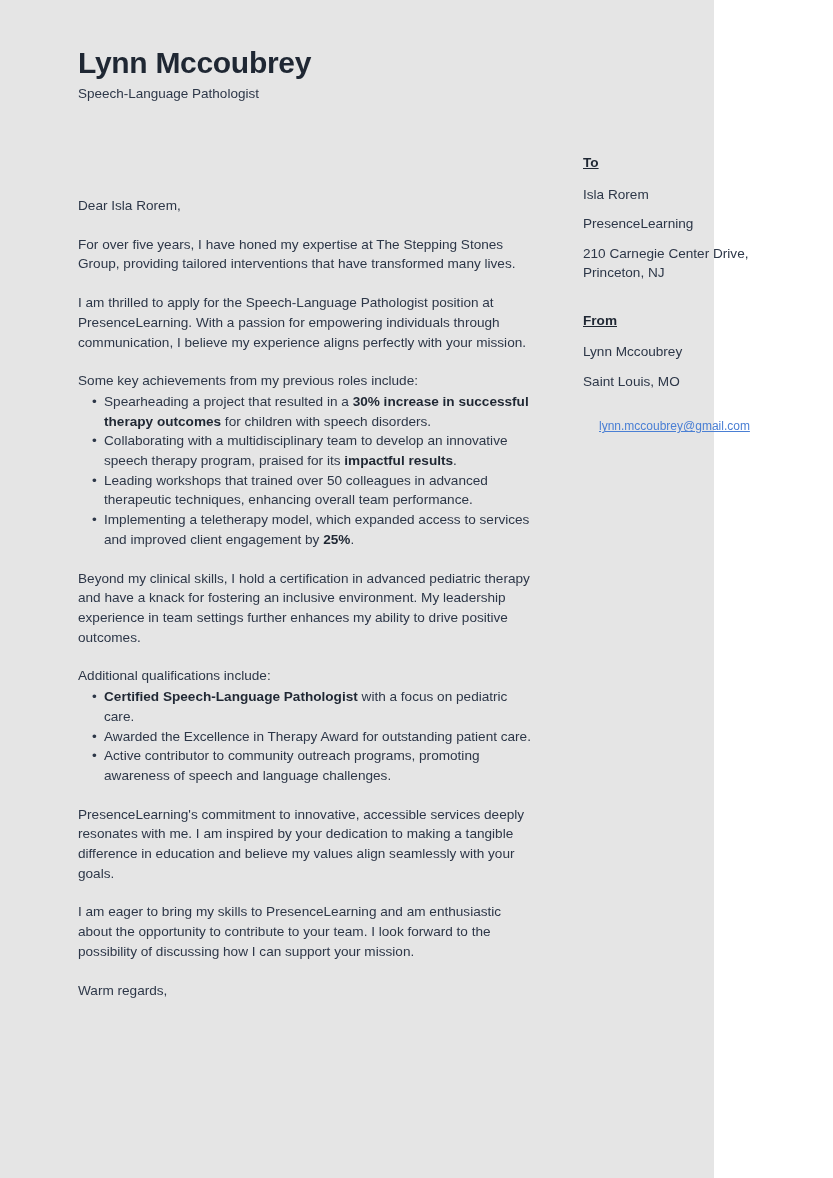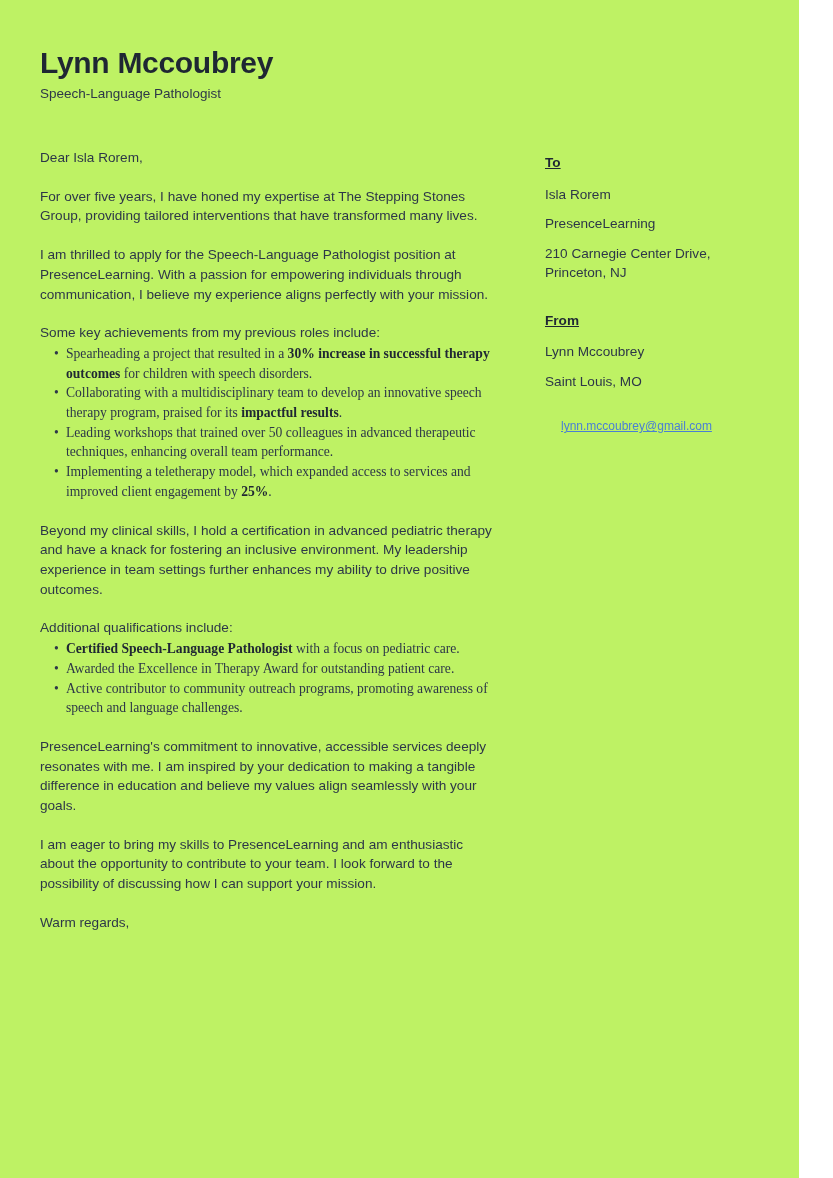--- a/index.html
+++ b/index.html
@@ -9,25 +9,25 @@
   }
   body {
     width: 833px;
     height: 1178px;
     font-family: "Liberation Sans", sans-serif;
     color: #2d3748;
     -webkit-font-smoothing: antialiased;
   }
   .page {
     position: relative;
-    width: 799px;
+    width: 714px;
     height: 1178px;
-    background: #bef264;
+    background: #e5e5e5;
     box-sizing: border-box;
-    padding: 46px 62px 0 40px;
+    padding: 46px 62px 0 78px;
   }
   
   .header {
     margin-bottom: 46px;
   }
   .name {
     font-size: 30px;
     font-weight: bold;
     line-height: 1.15;
     letter-spacing: -0.3px;
@@ -42,20 +42,21 @@
     margin: 0;
   }
   
   .columns {
     display: flex;
     align-items: flex-start;
   }
   .col-left {
     width: 459px;
     flex: 0 0 459px;
+    margin-top: 48px;
   }
   .col-spacer {
     flex: 0 0 46px;
   }
   .col-right {
     flex: 1 1 auto;
     padding-top: 6px;
   }
   
   .salutation,
@@ -73,21 +74,20 @@
     margin: 0 0 19px 0;
     padding: 0;
   }
   .bullets li {
     position: relative;
     font-size: 13.6px;
     line-height: 19.7px;
     color: #2d3748;
     padding-left: 26px;
     margin: 0;
-    font-family: Liberation Serif, serif;
   }
   .bullets li::before {
     content: "\2022";
     position: absolute;
     left: 14px;
     top: 0;
     font-size: 13.6px;
     line-height: 19.7px;
     color: #2d3748;
   }

